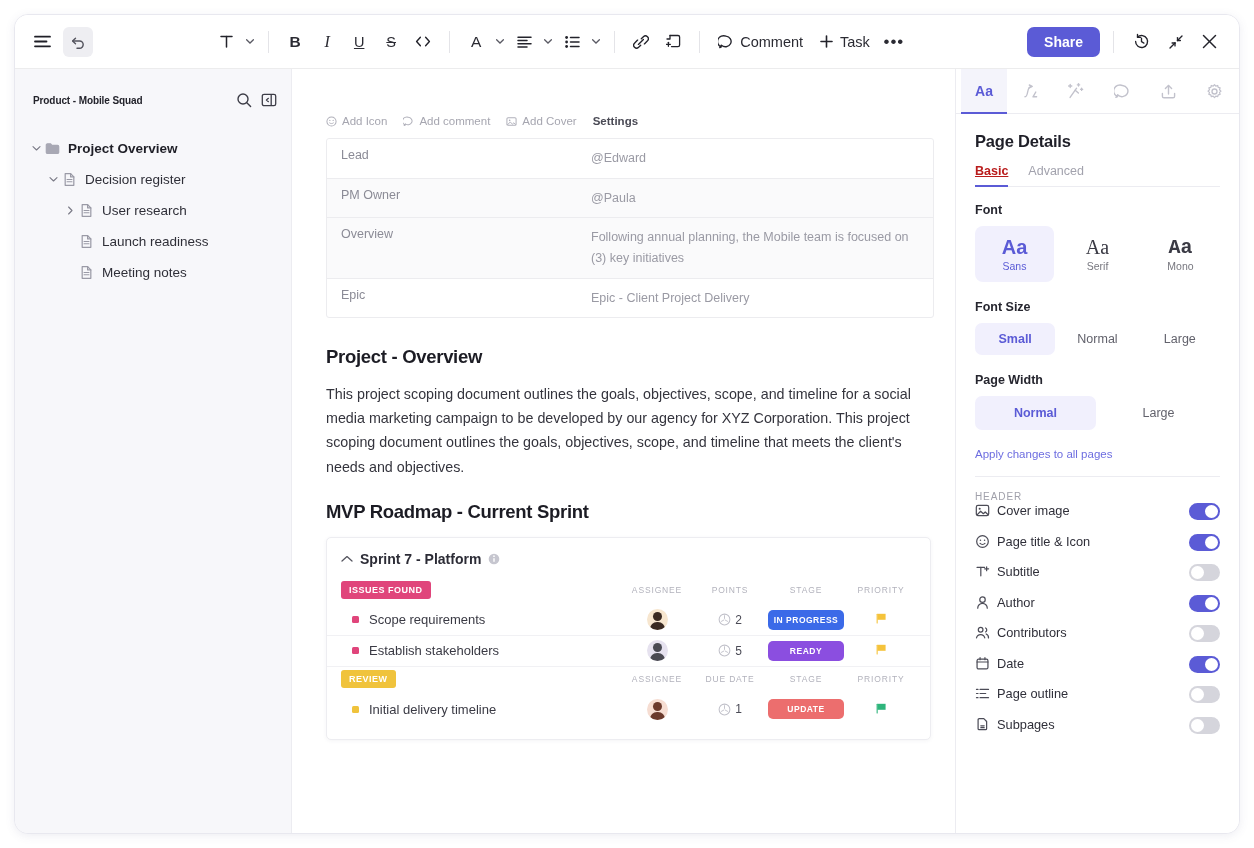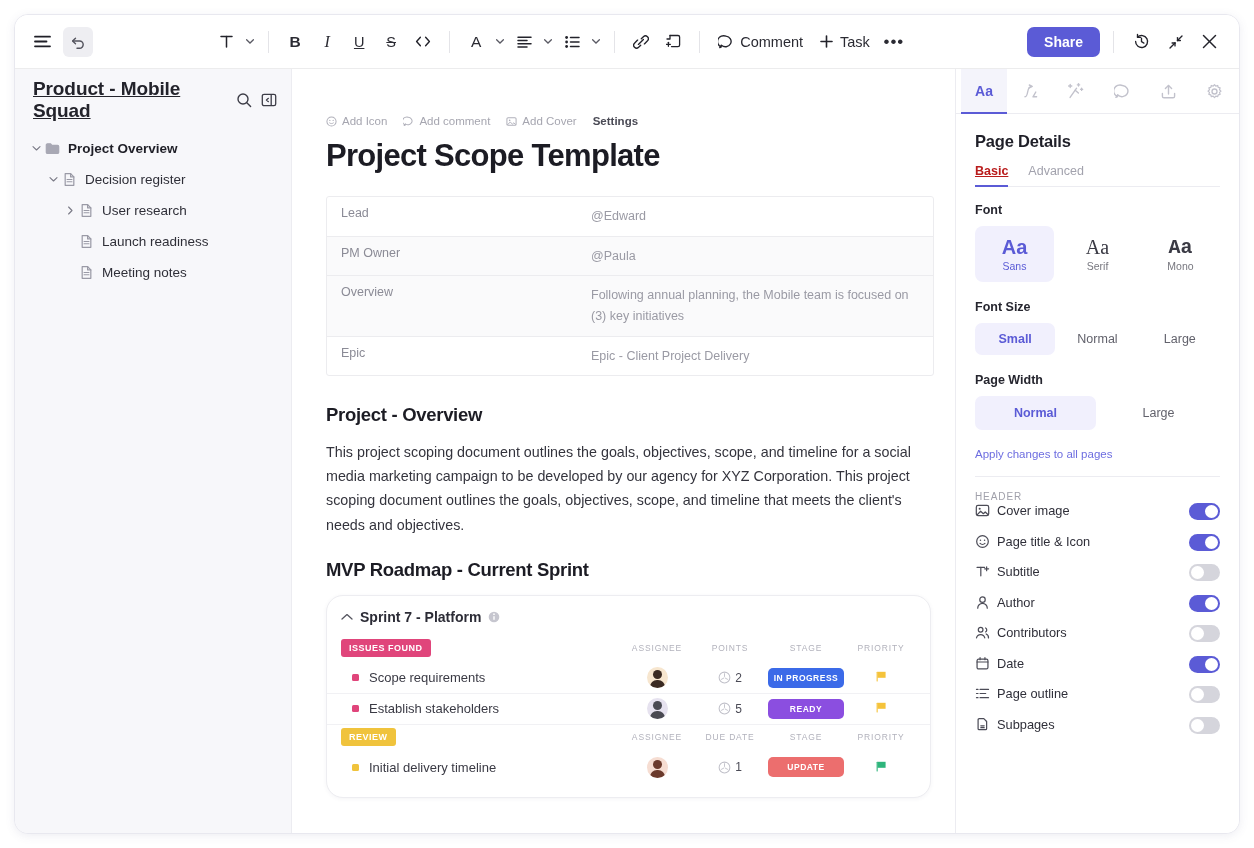--- a/index.html
+++ b/index.html
@@ -68,23 +68,22 @@
     background: #f7f7fa;
     border-right: 1px solid #ececf1;
     padding: 14px 0 0 0;
     overflow: hidden;
   }
   .sb-head {
     display: flex; align-items: center;
     padding: 0 14px 0 18px; height: 34px; margin-bottom: 16px;
   }
   .sb-title {
-    font-size: 19px; font-weight: bold; color: #23232b;
+    font-size: 10px; font-weight: bold; color: #23232b;
     letter-spacing: -0.1px;
-    text-decoration: underline;
   }
   .sb-head-icons { margin-left: auto; display: flex; align-items: center; gap: 9px; }
   .sb-icon { cursor: pointer; color: #43434d; display:flex; align-items:center; justify-content:center;}
   .tree-item {
     display: flex; align-items: center;
     height: 31px; cursor: pointer;
     padding-right: 10px;
     font-size: 13.5px; color: #2f2f38;
   }
   .tree-arrow {
@@ -142,21 +141,21 @@
   .para {
     font-size: 14.3px; color: #34343d; line-height: 1.69;
     margin-bottom: 22px; width: 615px;
   }
 
   
   .sprint-card {
     width: 605px; margin-top: 14px;
     background: #fff;
     border: 1px solid #ededf1;
-    border-radius: 17px;
+    border-radius: 5px;
     box-shadow: 0 1px 4px rgba(60,60,100,0.055);
     padding: 13px 0 14px 0;
   }
   .sprint-head {
     display: flex; align-items: center; gap: 7px;
     padding: 0 16px 11px 14px;
     font-size: 14px; font-weight: bold; color: #2c2c36;
   }
   .chev-up { color: #55555f; display:flex; align-items:center; }
   .info-ico { color: #c3c3cc; display:flex; align-items:center; }
@@ -591,21 +590,20 @@
                     <path d="M1.6 9.6 L4.6 6.6 L7 8.8 L8.6 7.4 L10.4 9.2" stroke="#b0b0ba" stroke-width="1.05" stroke-linecap="round" stroke-linejoin="round" fill="none"></path>
                   </svg>
               </span>
               <span>Add Cover</span>
             </div>
             <div class="doc-action settings">
               <span>Settings</span>
             </div>
           </div>
 
-          <div class="doc-title">Project Scope Template</div>
 
           <div class="meta-table" id="meta-table">
               <div class="meta-row">
                 <div class="meta-key">Lead</div>
                 <div class="meta-val">@Edward</div>
               </div>
               <div class="meta-row shade">
                 <div class="meta-key">PM Owner</div>
                 <div class="meta-val">@Paula</div>
               </div>

